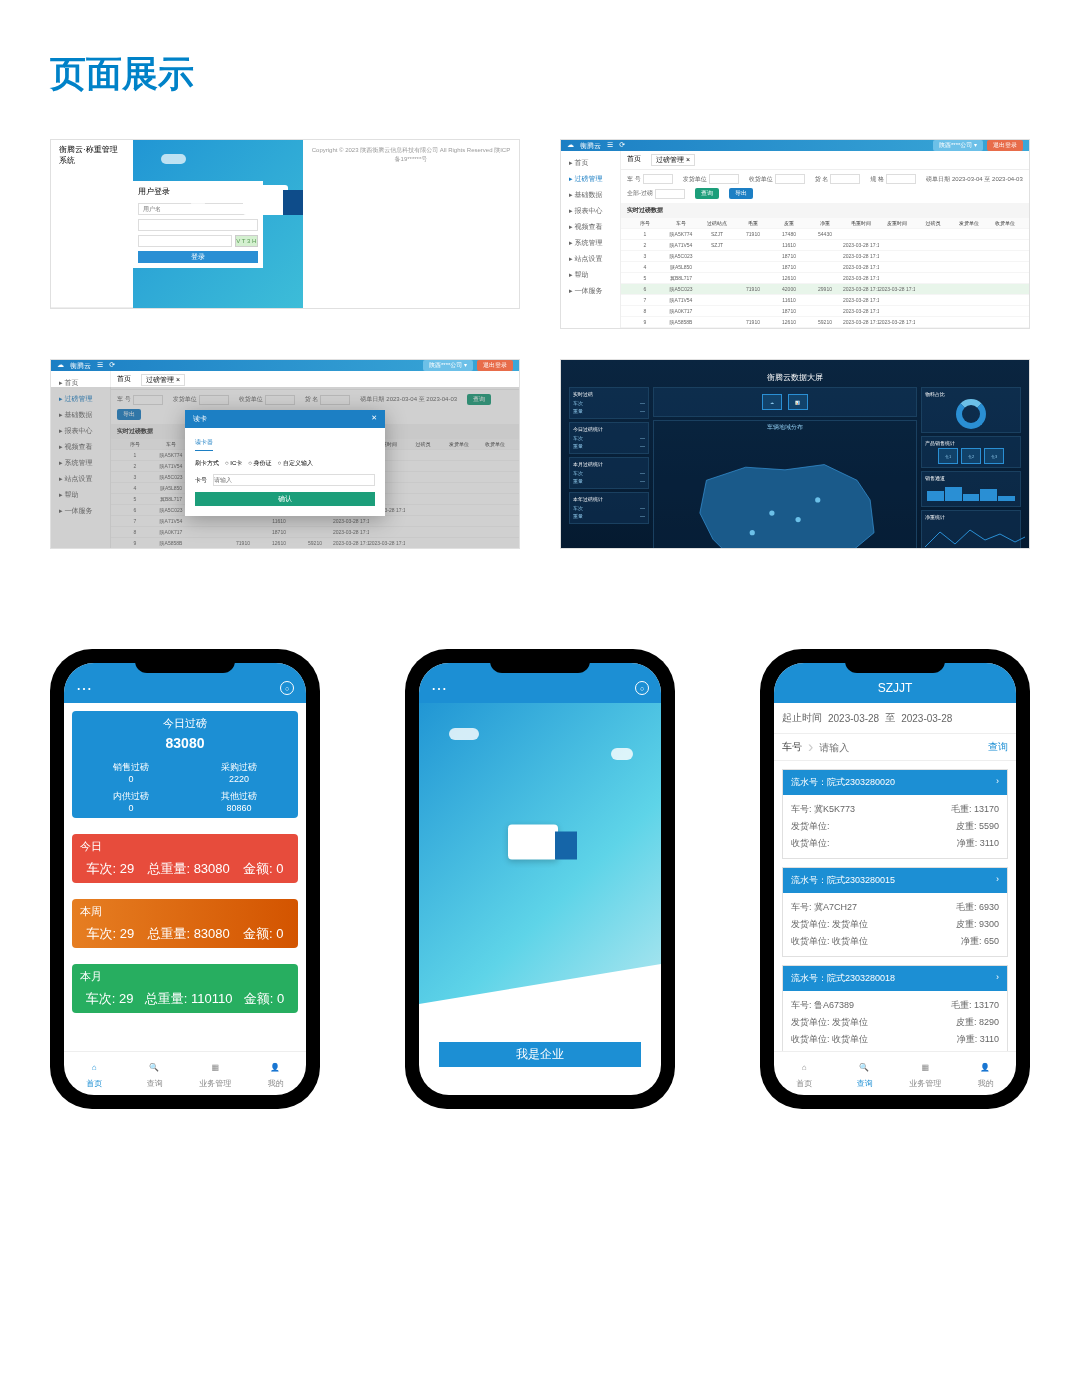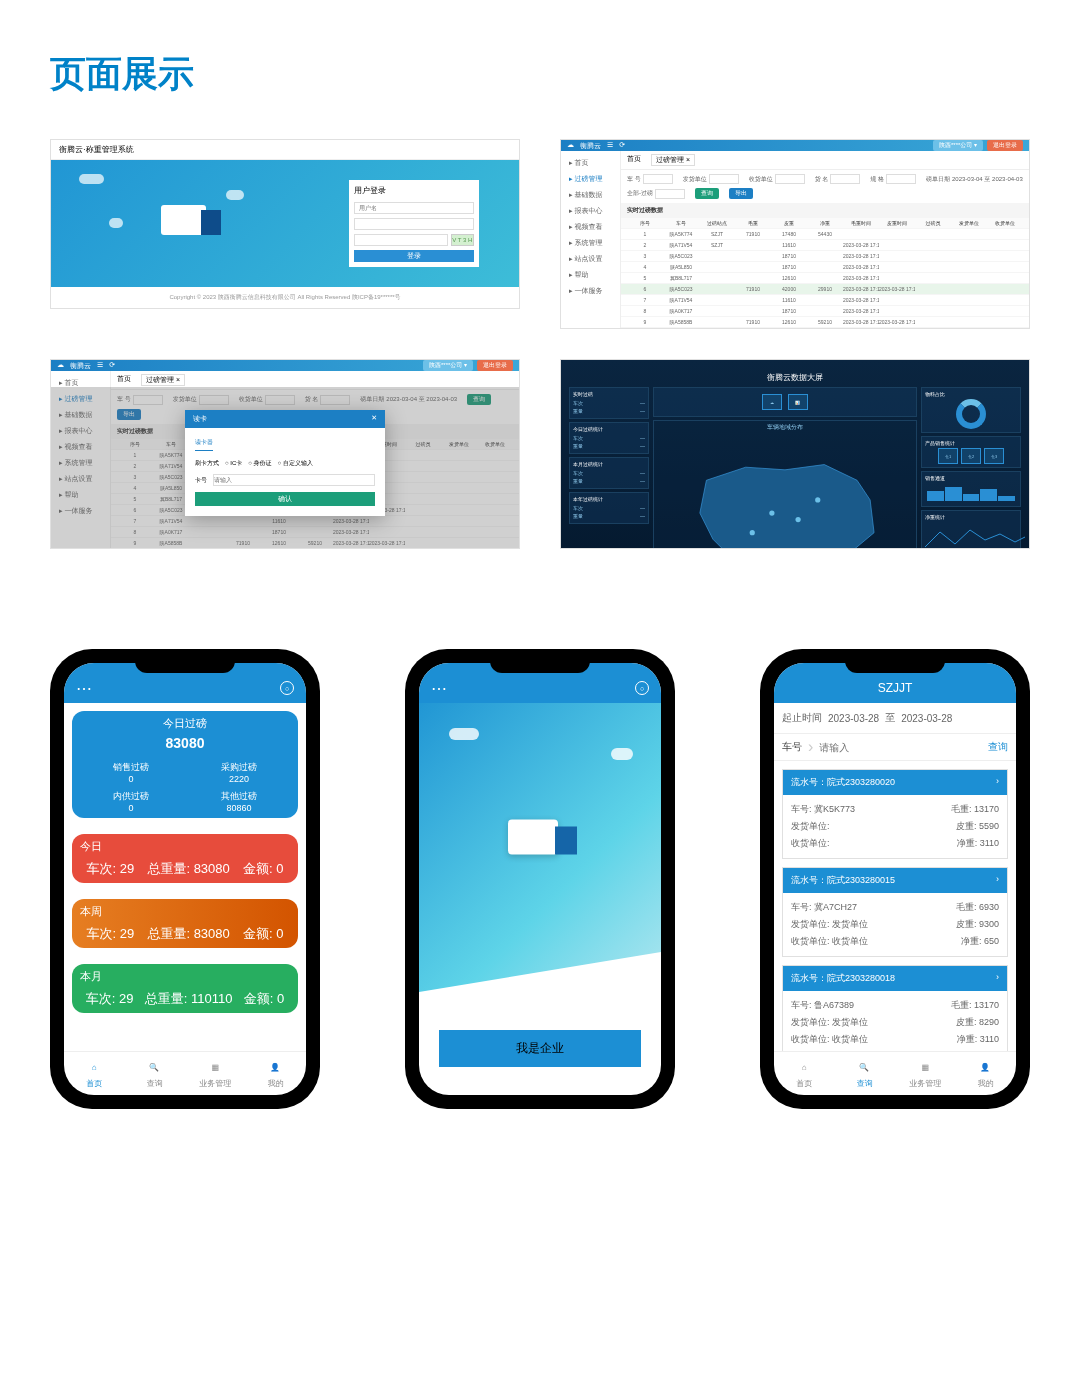--- a/index.html
+++ b/index.html
@@ -2,21 +2,21 @@
 <html><head>
 <meta charset="utf-8">
 <style>
 *{margin:0;padding:0;box-sizing:border-box;font-family:-apple-system,BlinkMacSystemFont,"Segoe UI",sans-serif}
 body{background:#fff;padding:50px}
 .page{width:980px;margin:0 auto}
 .title{color:#0082c8;font-size:36px;font-weight:700;margin-bottom:40px}
 .grid{display:grid;grid-template-columns:1fr 1fr;gap:30px 40px;margin-bottom:100px}
 .panel{border:1px solid #e0e0e0;background:#fff;overflow:hidden;font-size:7px}
 
-.p1{height:170px;display:flex;flex-direction:column}
+.p1{height:170px;display:flex;flex-direction:row}
 .p1-head{font-size:8px;padding:4px 8px;border-bottom:1px solid #eee}
 .p1-body{flex:1;background:linear-gradient(135deg,#2196d4 0%,#3dbdd8 100%);position:relative;display:flex;align-items:center;justify-content:flex-end;padding-right:40px}
 .p1-truck{position:absolute;left:100px;top:40px;width:80px;height:50px}
 .p1-truck::before{content:"";position:absolute;width:45px;height:30px;background:#fff;border-radius:3px;top:5px;left:10px}
 .p1-truck::after{content:"";position:absolute;width:20px;height:25px;background:#0e4c8a;top:10px;left:50px}
 .p1-cloud{position:absolute;width:25px;height:10px;background:#fff;border-radius:8px;opacity:.7}
 .p1-login{width:130px;background:#fff;padding:5px}
 .p1-login-title{font-size:8px;margin-bottom:6px}
 .p1-input{width:100%;height:12px;border:1px solid #ddd;margin-bottom:4px;font-size:6px;padding:0 4px}
 .p1-captcha{display:flex;gap:3px;align-items:center}
@@ -74,42 +74,42 @@
 
 .phones{display:flex;justify-content:space-between;gap:40px}
 .phone{width:270px;height:460px;border-radius:42px;background:#000;padding:14px;position:relative}
 .phone::before{content:"";position:absolute;top:8px;left:50%;transform:translateX(-50%);width:100px;height:16px;background:#000;border-radius:0 0 12px 12px;z-index:10}
 .phone-screen{width:100%;height:100%;border-radius:30px;background:#fff;overflow:hidden;display:flex;flex-direction:column;position:relative}
 .ph-header{background:#1c8fd4;padding:18px 8px 8px;display:flex;align-items:center;justify-content:center;position:relative;height:40px}
 .ph-header-title{color:#fff;font-size:12px}
 .ph-header-dots{position:absolute;left:12px;color:#fff}
 .ph-header-close{position:absolute;right:12px;color:#fff;width:14px;height:14px;border:1px solid #fff;border-radius:50%;display:flex;align-items:center;justify-content:center;font-size:7px}
 
-.ph1-card{margin:8px;padding:5px 8px;border-radius:12px;color:#fff}
+.ph1-card{margin:8px;padding:5px 8px;border-radius:4px;color:#fff}
 .ph1-c1{background:#1c8fd4;text-align:center}
 .ph1-c1-title{font-size:11px;margin-bottom:4px}
 .ph1-c1-num{font-size:14px;font-weight:700;margin-bottom:10px}
 .ph1-c1-grid{display:grid;grid-template-columns:1fr 1fr;gap:6px;font-size:9px}
 .ph1-c2{background:#e74c3c}
 .ph1-c3{background:linear-gradient(90deg,#e67e22,#d35400)}
 .ph1-c4{background:#27ae60}
 .ph1-ct-title{font-size:11px;margin-bottom:6px}
 .ph1-ct-row{display:flex;justify-content:space-around;font-size:13px}
 .ph-nav{display:flex;border-top:1px solid #eee;padding:6px 0;margin-top:auto}
 .ph-nav-item{flex:1;display:flex;flex-direction:column;align-items:center;gap:2px;font-size:8px;color:#888}
 .ph-nav-item.act{color:#1c8fd4}
 .ph-nav-icon{width:18px;height:18px;display:flex;align-items:center;justify-content:center}
 
 .ph2-hero{flex:1;background:linear-gradient(135deg,#2196d4 0%,#5ed4e8 60%,#b8e8f0 100%);position:relative;margin-bottom:10px}
 .ph2-hero::after{content:"";position:absolute;bottom:0;left:0;right:0;height:60px;background:#fff;clip-path:polygon(0 40px,100% 0,100% 100%,0 100%)}
 .ph2-truck{position:absolute;left:50%;top:45%;transform:translate(-50%,-50%);width:80px;height:55px}
 .ph2-truck::before{content:"";position:absolute;width:50px;height:35px;background:#fff;border-radius:4px;top:5px;left:8px;box-shadow:0 2px 6px rgba(0,0,0,.2)}
 .ph2-truck::after{content:"";position:absolute;width:22px;height:28px;background:#1565a8;top:12px;left:55px}
 .ph2-cloud{position:absolute;width:30px;height:12px;background:rgba(255,255,255,.8);border-radius:10px}
-.ph2-btn{margin:8px 20px;padding:10px;background:#1c8fd4;color:#000000;text-align:center;font-size:12px;border:0}
+.ph2-btn{margin:8px 20px;padding:4px;background:#1c8fd4;color:#ffffff;text-align:center;font-size:12px;border:0}
 
 .ph3-filter{display:flex;align-items:center;gap:6px;padding:8px;font-size:10px;color:#666}
 .ph3-date{color:#666}
 .ph3-search{display:flex;align-items:center;padding:4px 8px;gap:6px;border-top:1px solid #eee;border-bottom:1px solid #eee}
 .ph3-search-lbl{font-size:10px;color:#444}
 .ph3-search-inp{flex:1;border:0;font-size:10px;outline:0;color:#bbb}
 .ph3-search-btn{color:#1c8fd4;font-size:10px}
 .ph3-item{margin:8px;border:1px solid #e0e0e0}
 .ph3-item-head{background:#1c8fd4;color:#fff;padding:6px 8px;display:flex;justify-content:space-between;font-size:9px}
 .ph3-item-body{padding:6px 8px;font-size:9px;color:#666}

